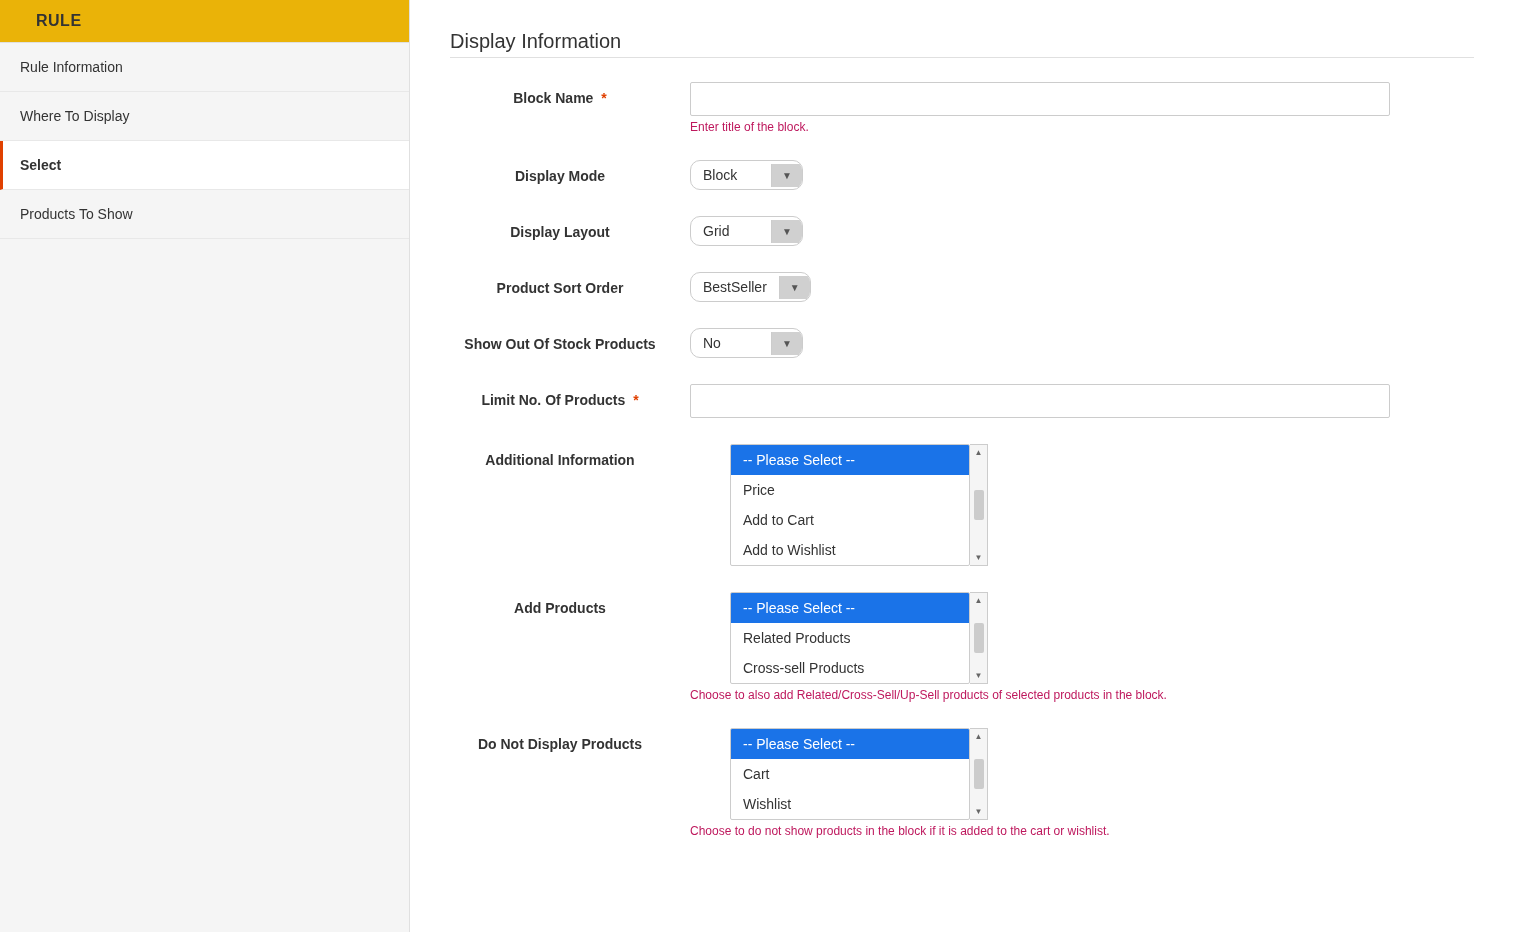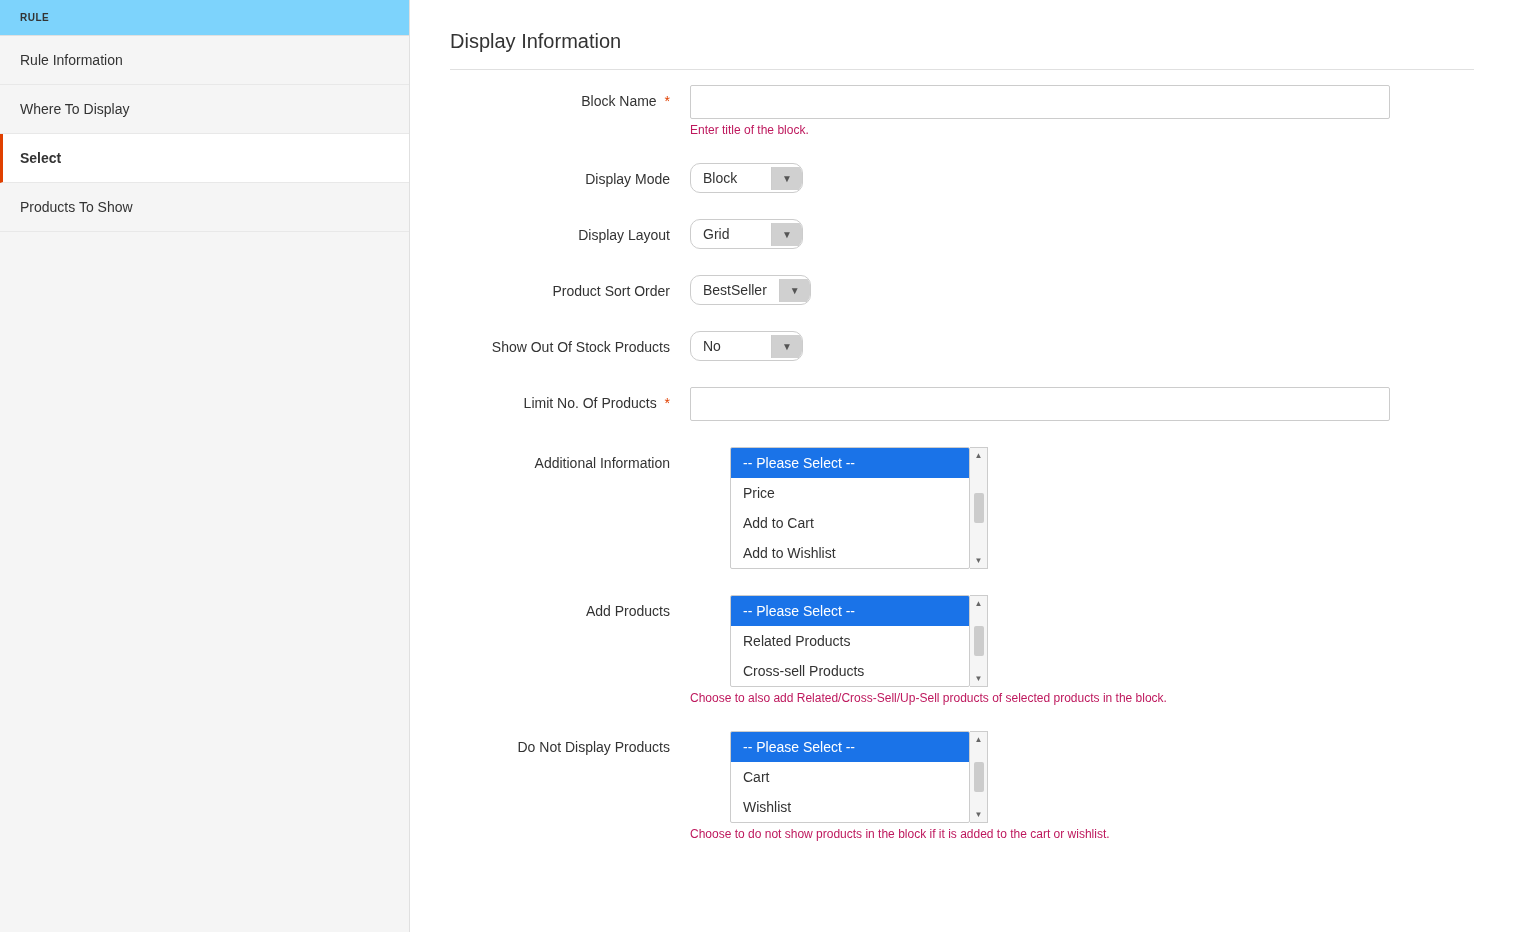--- a/index.html
+++ b/index.html
@@ -6,28 +6,28 @@
     body { font-family: -apple-system, BlinkMacSystemFont, 'Segoe UI', Arial, sans-serif; font-size: 14px; color: #333; background: #fff; display: flex; min-height: 932px; }
 
     
     .sidebar {
       width: 410px;
       min-width: 410px;
       background: #f5f5f5;
       border-right: 1px solid #e0e0e0;
     }
     .sidebar-title {
-      padding: 12px 20px;
+      padding: 12px 36px;
       font-weight: 700;
-      font-size: 10px;
+      font-size: 16px;
       color: #333;
       text-transform: uppercase;
       letter-spacing: 0.5px;
       border-bottom: 1px solid #e0e0e0;
-      background: #7dd3fc;
+      background: #eab308;
     }
     .sidebar-item {
       padding: 16px 20px;
       border-bottom: 1px solid #e8e8e8;
       cursor: pointer;
       font-size: 14px;
       color: #333;
       background: #f5f5f5;
       position: relative;
     }
@@ -40,40 +40,40 @@
 
     
     .main-content {
       flex: 1;
       padding: 30px 40px;
     }
     .page-title {
       font-size: 20px;
       font-weight: 400;
       color: #333;
-      margin-bottom: 15px;
-      padding-bottom: 16px;
+      margin-bottom: 24px;
+      padding-bottom: 4px;
       border-bottom: 1px solid #e0e0e0;
     }
 
     
     .form-row {
       display: flex;
       align-items: flex-start;
       margin-bottom: 26px;
     }
     .form-label {
       width: 240px;
       min-width: 240px;
-      text-align: right;
+      text-align: center;
       padding-right: 20px;
       padding-top: 8px;
       font-size: 14px;
       color: #333;
-      font-weight: 400;
+      font-weight: 700;
     }
     .form-label .required {
       color: #e04000;
       margin-left: 4px;
     }
     .form-field {
       flex: 1;
     }
     .form-hint {
       font-size: 12px;

